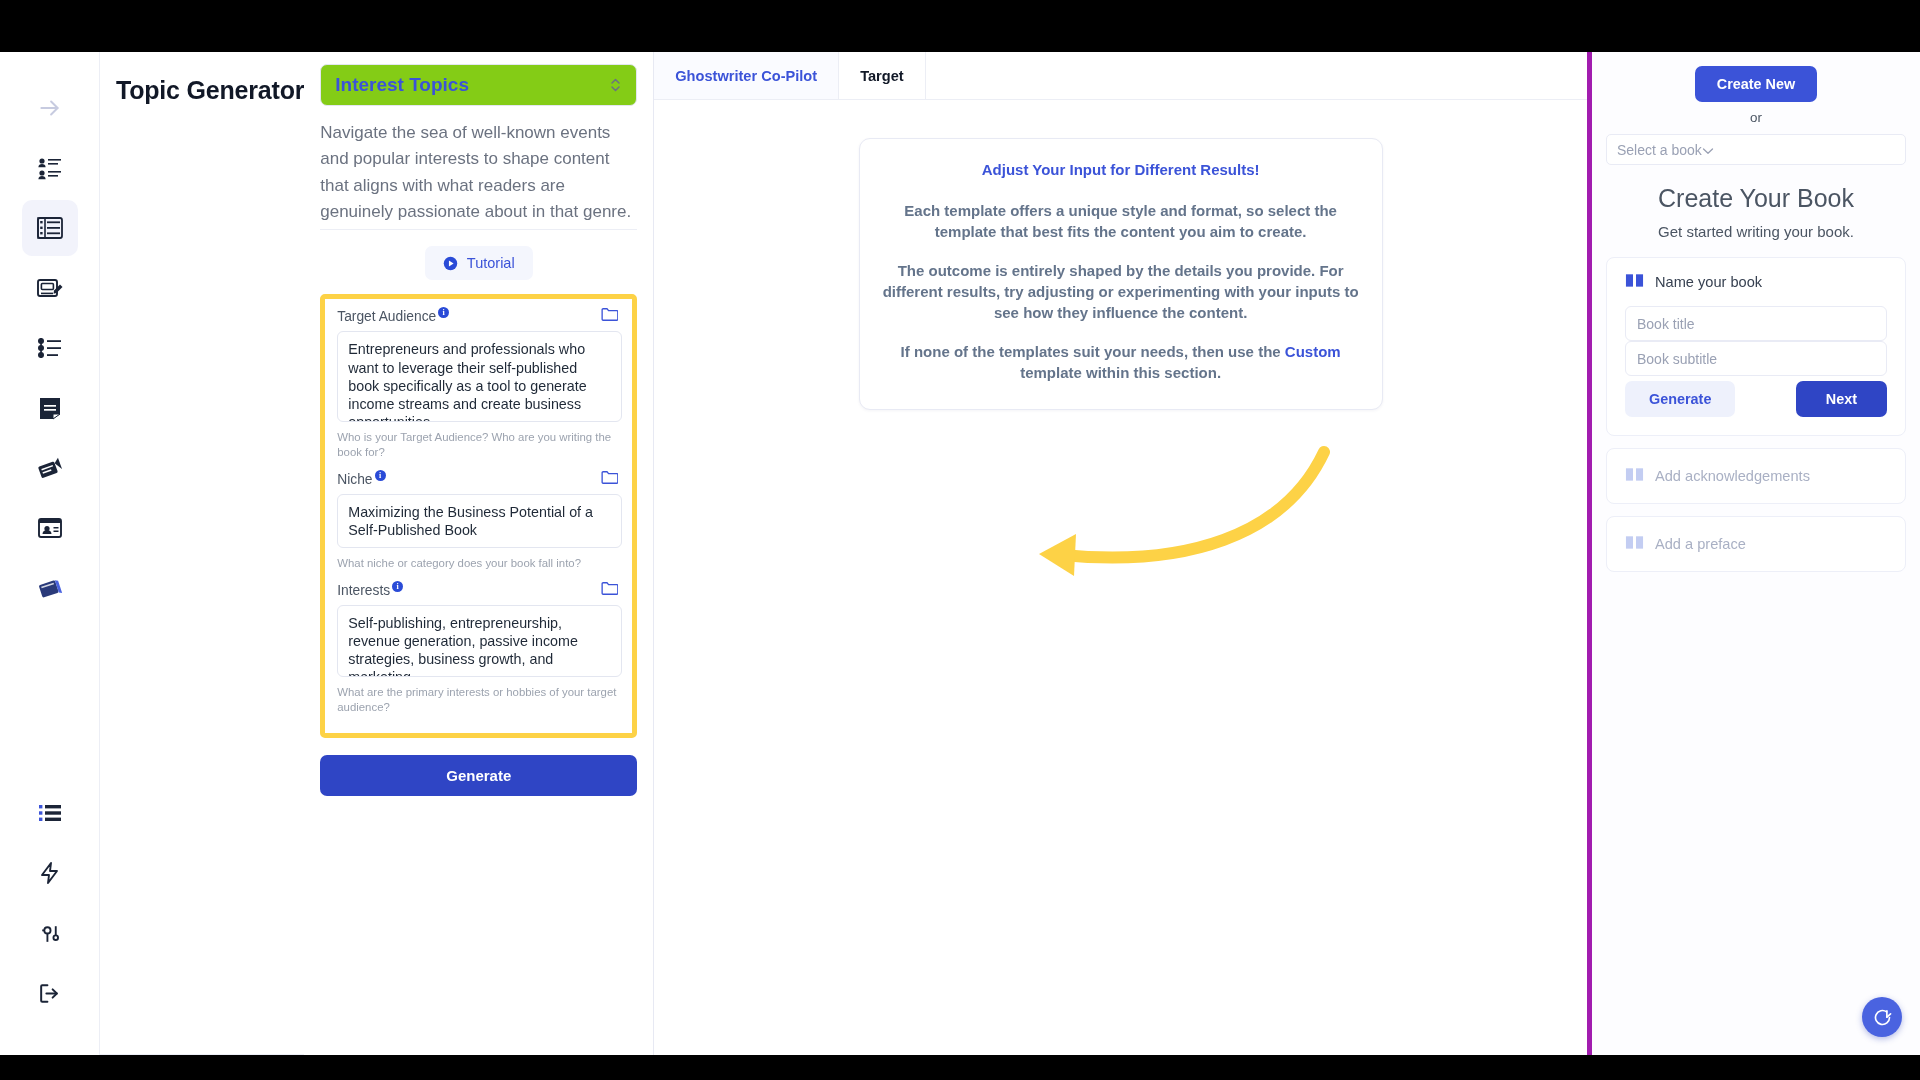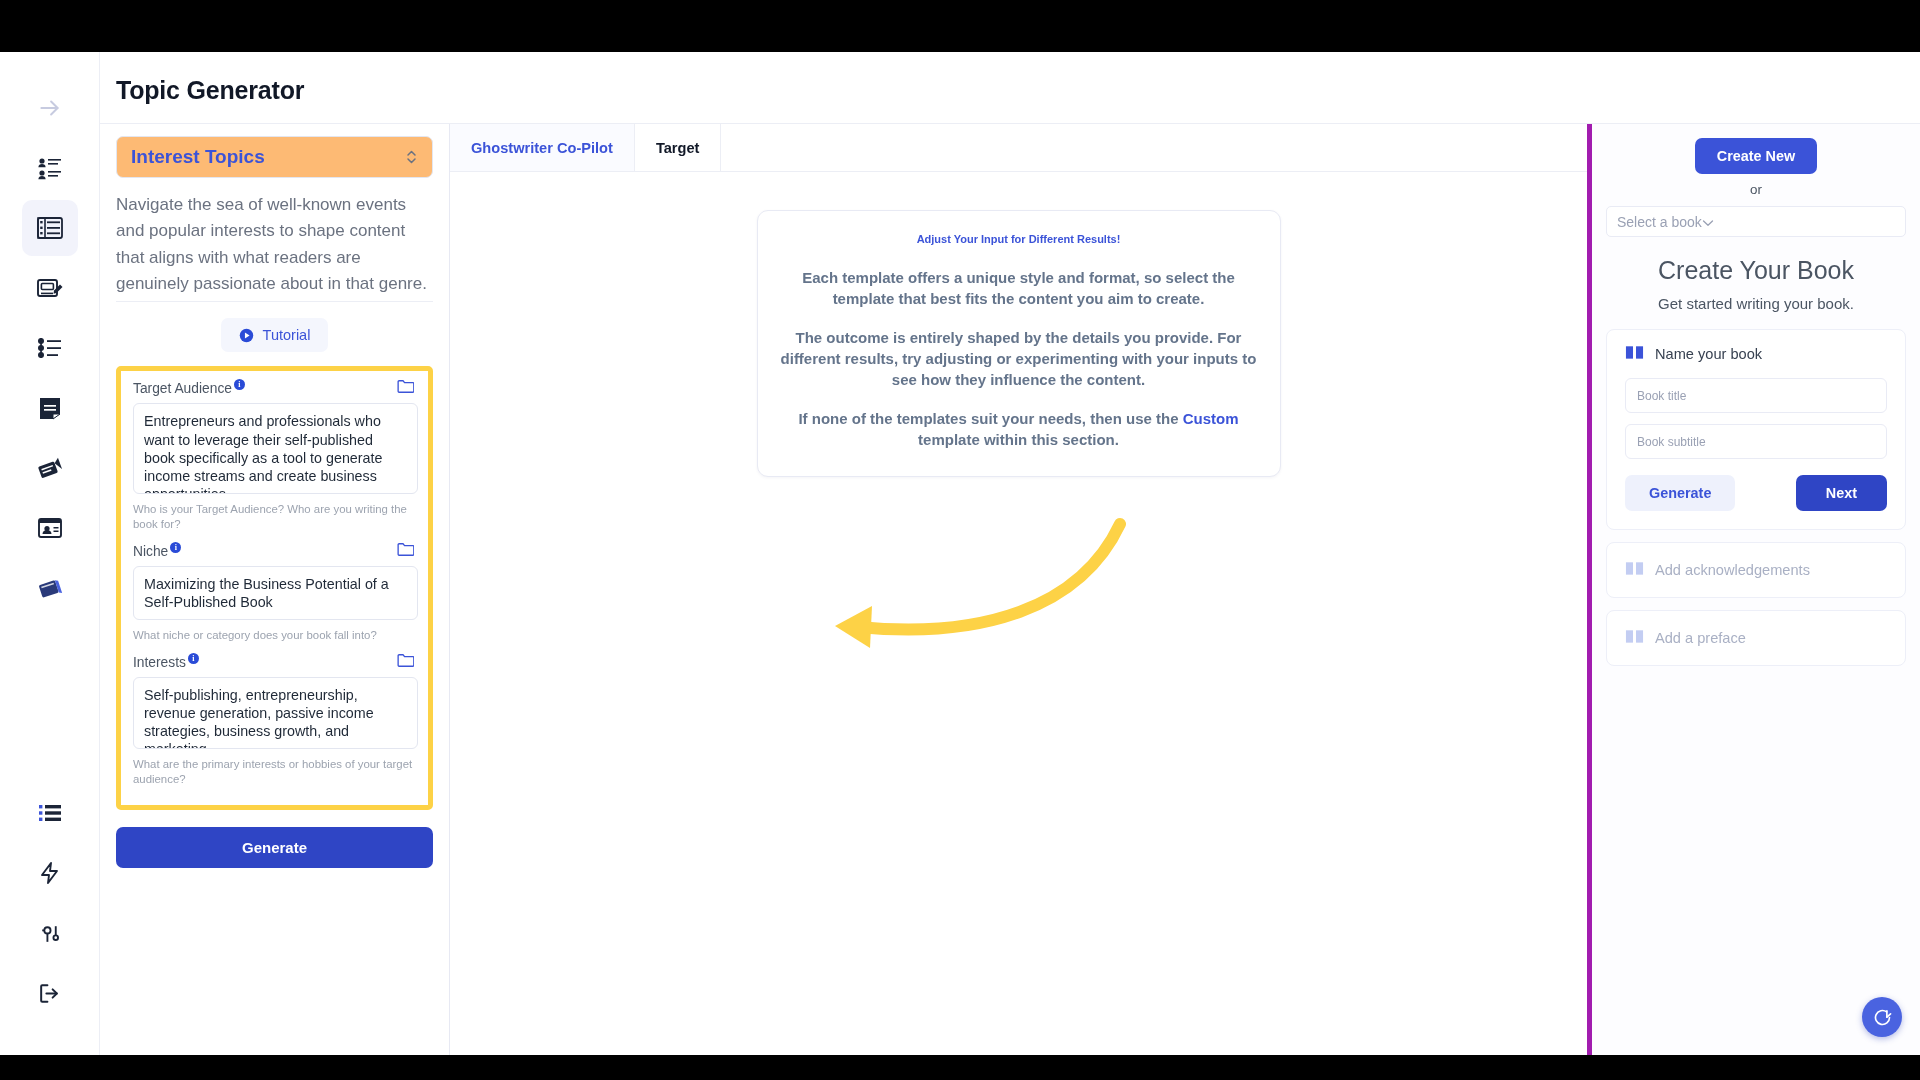--- a/index.html
+++ b/index.html
@@ -38,21 +38,21 @@
   }
   .rail-btn.active { background: #f2f3fb; }
   .rail-btn svg { display: block; }
   .rail-spacer { flex: 1 1 auto; }
   .rail-bottom { padding-bottom: 30px; width: 100%; display: flex; flex-direction: column; align-items: center; }
 
   
   .main {
     flex: 1 1 auto;
     display: flex;
-    flex-direction: column;
+    flex-direction: row;
     min-width: 0;
   }
   .pagehead {
     padding: 24px 0 18px 16px;
     background: #fff;
     border-bottom: 1px solid #eceef5;
   }
   .page-title {
     font-size: 25px;
     font-weight: bold;
@@ -81,21 +81,21 @@
     flex-direction: column;
     padding: 0 16px;
     position: relative;
   }
   .tpl-inner { padding-top: 12px; }
   .select-box {
     width: 100%;
     height: 42px;
     border: 1px solid #e3e6f0;
     border-radius: 7px;
-    background: #fdba74;
+    background: #84cc16;
     display: flex;
     align-items: center;
     justify-content: space-between;
     padding: 0 14px;
     cursor: pointer;
     text-align: right;
   }
   .select-box .sel-text {
     font-size: 19px;
     font-weight: bold;
@@ -215,21 +215,21 @@
     background: #fff;
     border: 1px solid #e8eaf4;
     border-radius: 11px;
     box-shadow: 0 1px 3px rgba(30,41,90,0.05);
     padding: 22px 22px 26px;
     text-align: center;
     height: fit-content;
   }
   .notice h3 {
     color: #3b53d8;
-    font-size: 11px;
+    font-size: 15px;
     font-weight: bold;
     margin-bottom: 22px;
   }
   .notice p {
     color: #64748b;
     font-size: 15px;
     line-height: 1.4;
     font-weight: bold;
     margin-bottom: 18px;
   }
@@ -302,23 +302,22 @@
   .card-head .ct { font-size: 14.6px; color: #374151; }
   .card-head.muted .ct { color: #a9b0c4; }
   .card.muted { padding: 17px 18px; margin-bottom: 12px; }
   .card.muted .card-head { margin-bottom: 0; }
   .txtinput {
     width: 100%;
     height: 35px;
     border: 1px solid #e9ebf5;
     border-radius: 6px;
     padding: 0 11px;
-    font-size: 12px;
+    font-size: 14px;
     color: #1f2937;
-    margin-bottom: 11px;
     font-family: "Liberation Sans", sans-serif;
     outline: none;
   }
   .txtinput::placeholder { color: #9aa1b4; }
   .card-actions { display: flex; justify-content: space-between; align-items: center; margin-top: 5px; }
   .btn-soft {
     background: #eef1fc;
     color: #3b53d8;
     border: none;
     border-radius: 7px;

